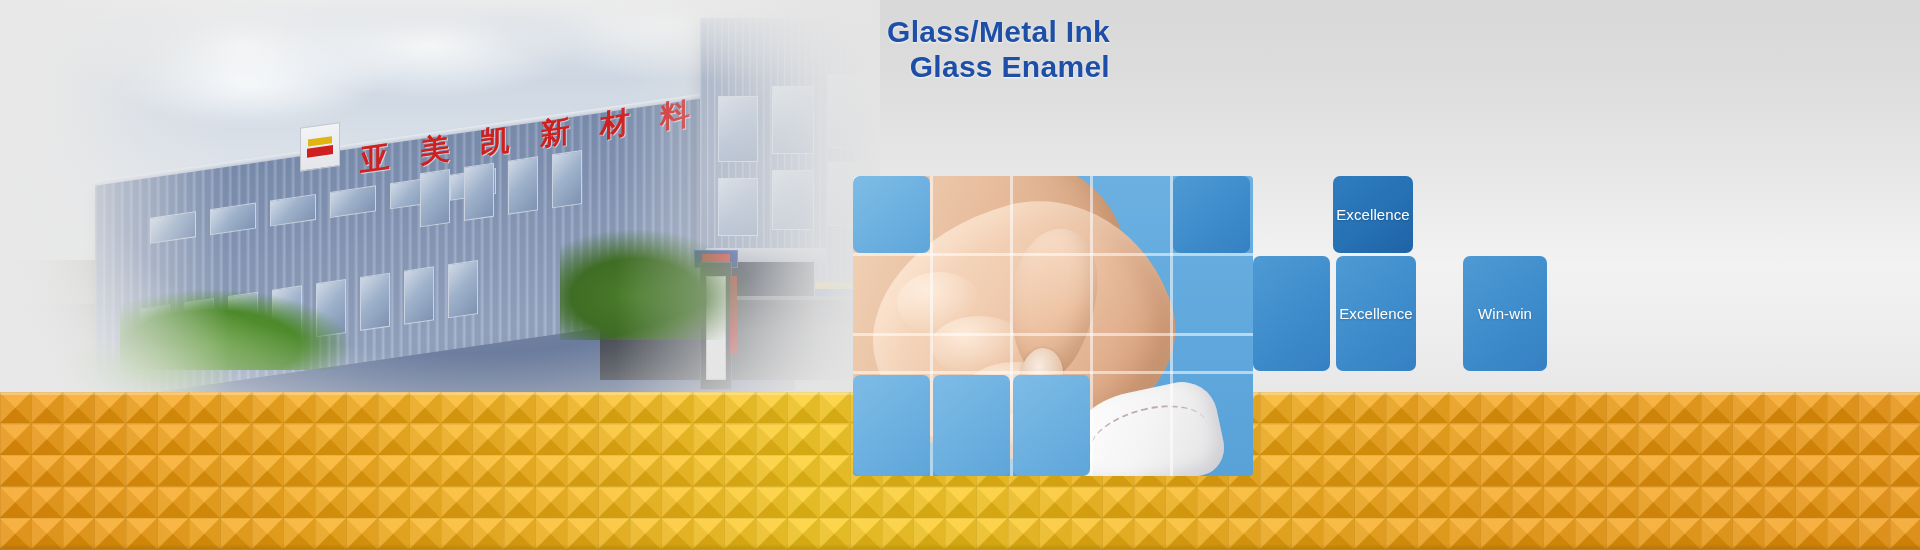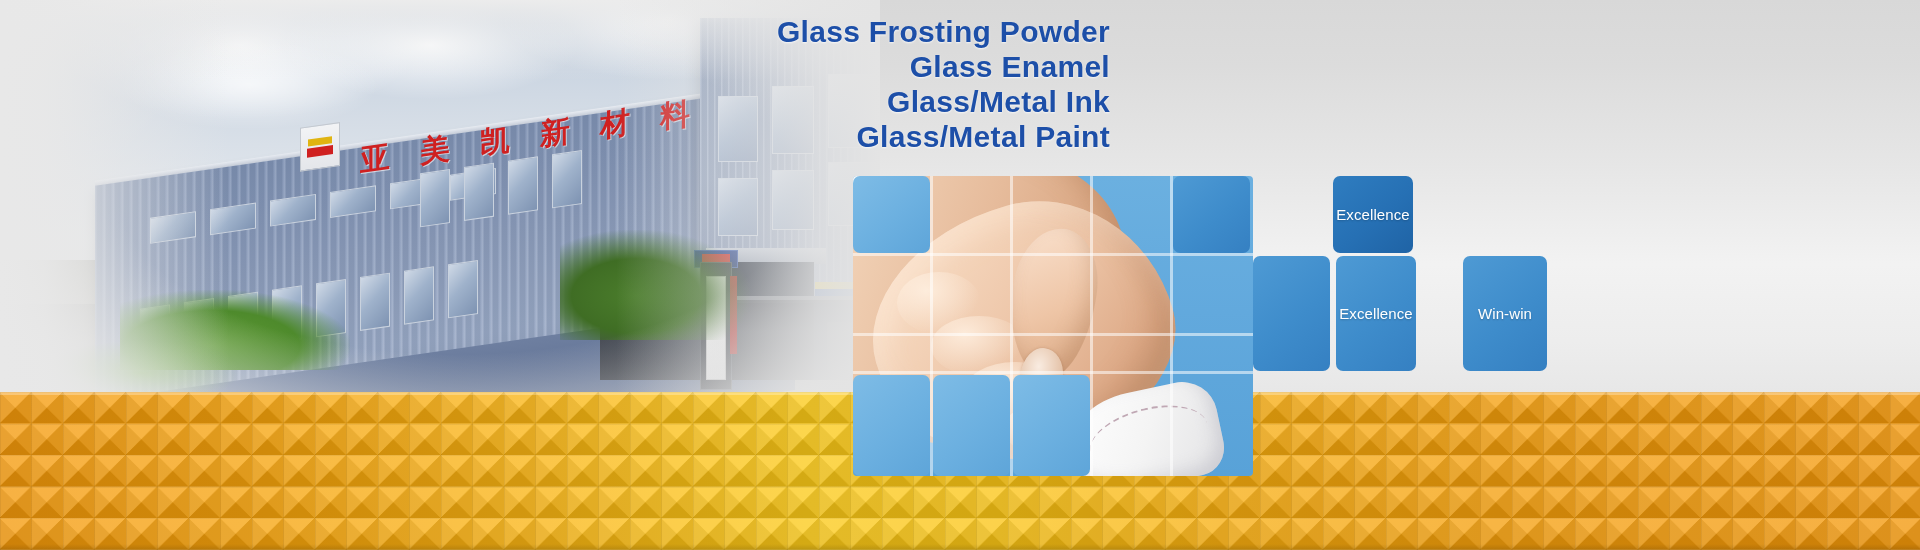--- a/index.html
+++ b/index.html
@@ -481,24 +481,22 @@
       <div class="gate-red"></div>
 
       <div class="bushes"></div>
       <div class="grass"></div>
       <div class="grass2"></div>
     </div>
     <div class="photo-fade"></div>
   </div>
 
   <div class="headlines">
-    <div class="headline">Glass  Frosting  Powder</div>
+    <div class="headline">Glass/Metal Ink</div>
     <div class="headline">Glass   Enamel</div>
-    <div class="headline">Glass/Metal Ink</div>
-    <div class="headline">Glass/Metal Paint</div>
   </div>
 
   <div class="mosaic">
 
     <div class="hs-photo">
       <div class="hs-bg"></div>
       <div class="hs-blur-left"></div>
       <div class="sleeve-dark"></div>
       <div class="sleeve-white"></div>
       <div class="hand-back"></div>

